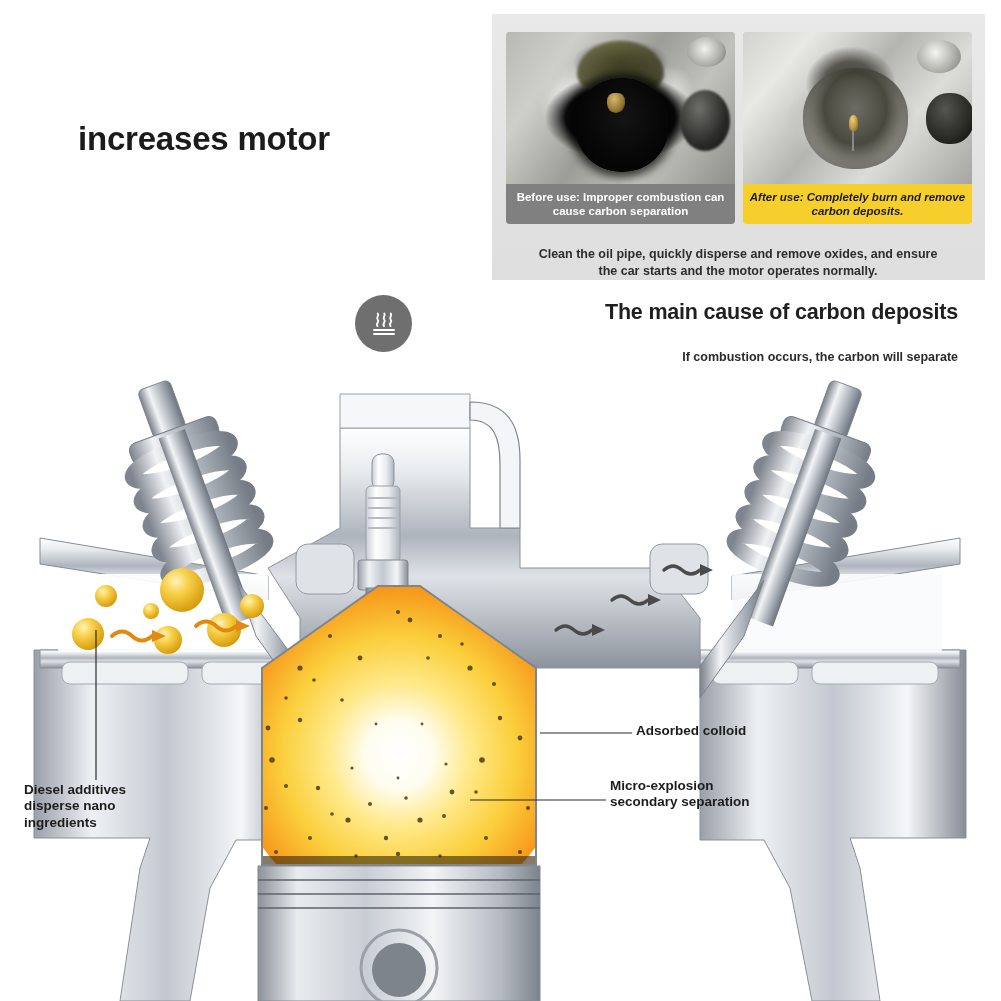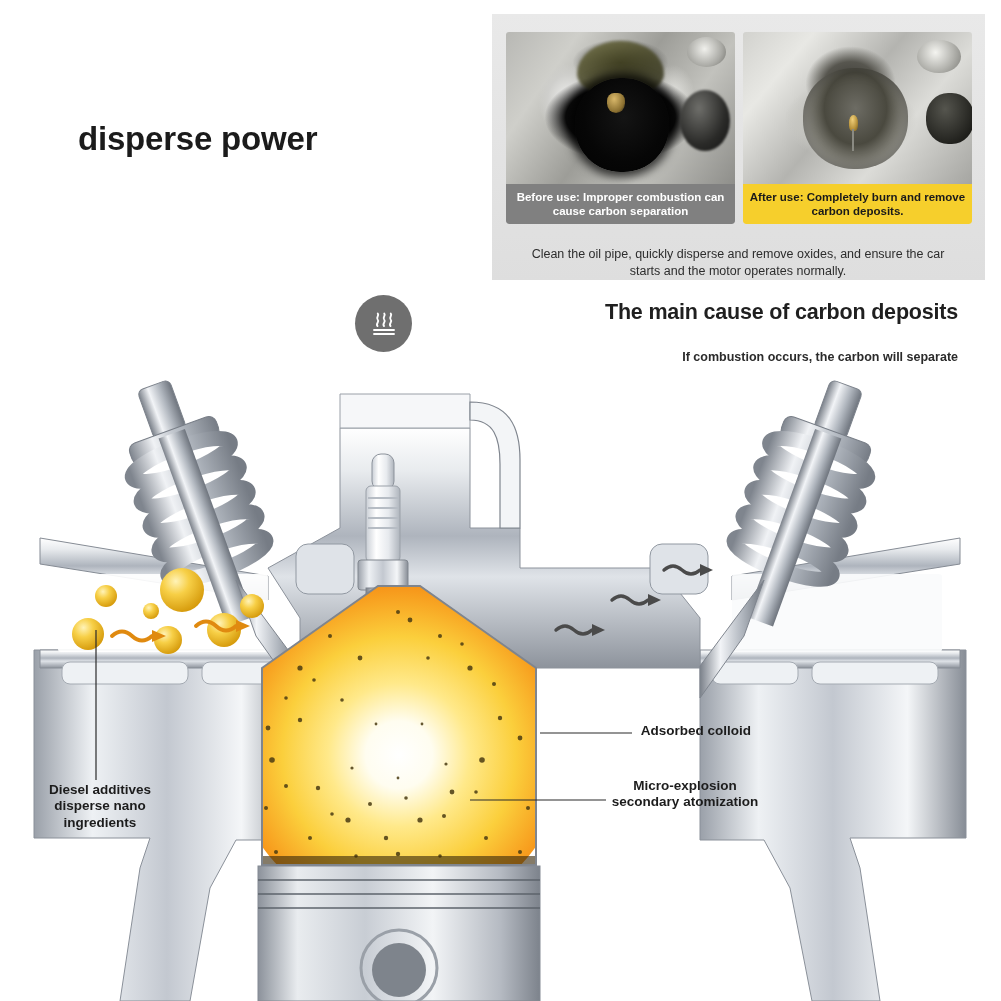--- a/index.html
+++ b/index.html
@@ -98,25 +98,25 @@
     border-radius: 46%; filter: blur(.7px);
   }
 
   .photo-caption {
     position: absolute; left: 0; bottom: 0; width: 100%; height: 40px;
     display: flex; align-items: center; justify-content: center; text-align: center;
     font-size: 11.5px; font-weight: 700; line-height: 1.25; padding: 0 6px;
     border-radius: 0 0 3px 3px;
   }
   .cap-before { background: #808080; color: #ffffff; }
-  .cap-after  { background: #f6cf2c; color: #1a1a1a; }
+  .cap-after  { background: #f6cf2c; color: #1a1a1a; font-style: italic; }
 
   .panel-note {
     position: absolute; left: 36px; top: 232px; width: 420px;
-    text-align: center; font-size: 12.5px; font-weight: 400;
+    text-align: center; font-size: 12.5px; font-weight: 700;
     color: #2d2d2d; line-height: 1.32;
   }
 
   
   .heat-icon {
     position: absolute; left: 355px; top: 295px; width: 57px; height: 57px;
     border-radius: 50%; background: #6f6f6f;
     display: flex; align-items: center; justify-content: center;
   }
 
@@ -131,33 +131,33 @@
     text-align: right; font-size: 12.5px; font-weight: 700; color: #2b2b2b;
   }
 
   
   .engine { position: absolute; left: 0px; top: 368px; width: 1001px; height: 633px; overflow: hidden; }
   .engine svg { display: block; }
 
   
   .callout {
     position: absolute; font-size: 13.5px; font-weight: 700; color: #1c1c1c;
-    line-height: 1.22; text-align: center;
+    line-height: 1.22; 
   }
   .co-diesel  { left: 24px;  top: 782px; width: 152px; }
   .co-adsorb  { left: 636px; top: 723px; width: 120px; }
   .co-micro   { left: 610px; top: 778px; width: 150px; }
 </style>
 </head>
 <body>
 
 <div id="page">
 
   <div class="headline">
-    <span class="l2">disperse power</span>
+    <span class="l2">increases motor</span>
   </div>
 
   <div class="photo-panel">
 
     <div class="photo-row">
 
       <div class="photo-card">
         <div class="photo-img before-img">
           <div class="before-topright"></div>
           <div class="before-dark-port"></div>
@@ -450,15 +450,15 @@
       <g stroke="#2b2b2b" stroke-width="1.2" fill="none">
         <path d="M96 262 L96 412"></path>
         <path d="M540 365 L632 365"></path>
         <path d="M470 432 L518 432 L606 432"></path>
       </g>
     </svg>
   </div>
 
   <div class="callout co-diesel">Diesel additives disperse nano ingredients</div>
   <div class="callout co-adsorb">Adsorbed colloid</div>
-  <div class="callout co-micro">Micro-explosion secondary atomization</div>
+  <div class="callout co-micro">Micro-explosion secondary separation</div>
 
 </div>
 
 </body></html>

